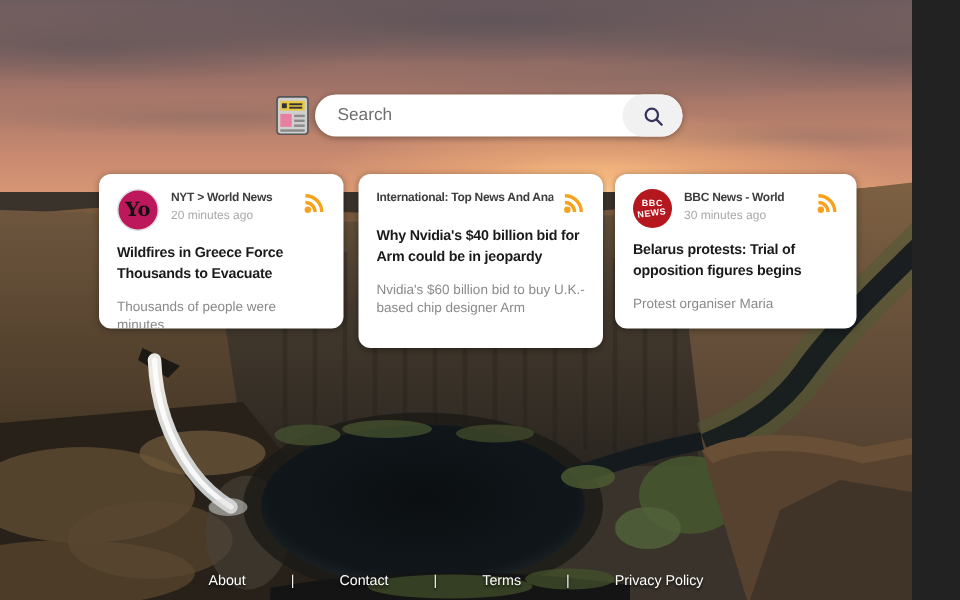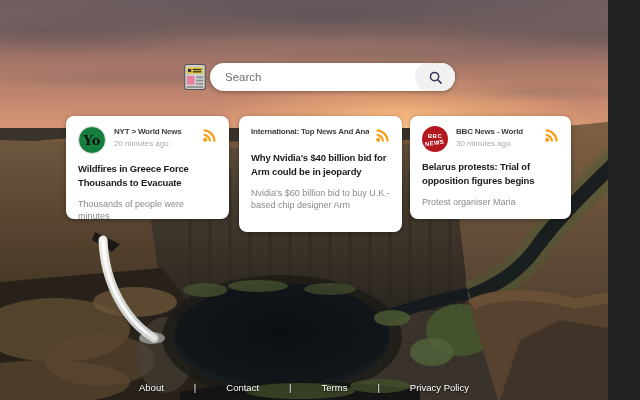--- a/index.html
+++ b/index.html
@@ -35,21 +35,21 @@
     overflow:hidden;cursor:pointer;
   }
   #card-0{left:66px;width:163px;height:103px;}
   #card-1{left:239px;width:163px;height:116px;}
   #card-2{left:410px;width:161px;height:103px;}
   .card-head{display:flex;align-items:center;}
   .logo{
     width:26px;height:26px;border-radius:50%;flex:none;margin-right:8px;
     display:flex;flex-direction:column;align-items:center;justify-content:center;overflow:hidden;
   }
-  .logo.nyt{background:#15803d;border:1px solid #ddd;color:#111;
+  .logo.nyt{background:#be185d;border:1px solid #ddd;color:#111;
     font-family:"DejaVu Serif", serif;font-weight:bold;font-size:13px;line-height:1;}
   .logo.bbc{background:var(--bbc-red,#b5171f);color:#fff;font-weight:bold;}
   .logo.bbc .l1{font-size:6px;line-height:1;letter-spacing:.5px;}
   .logo.bbc .l2{font-size:6px;line-height:1;transform:rotate(-7deg);margin-top:1px;letter-spacing:.3px;}
   .src-col{flex:1;min-width:0;align-self:flex-start;padding-top:1px;}
   .src{font-size:8px;font-weight:bold;color:#3d3d3d;letter-spacing:-.2px;
     white-space:nowrap;overflow:hidden;}
   .time{font-size:8px;color:#a8a8a8;margin-top:3px;}
   .rss{flex:none;margin-left:6px;align-self:flex-start;margin-top:2px;}
   .title{font-size:9.5px;font-weight:bold;color:#1a1a1a;line-height:1.45;

